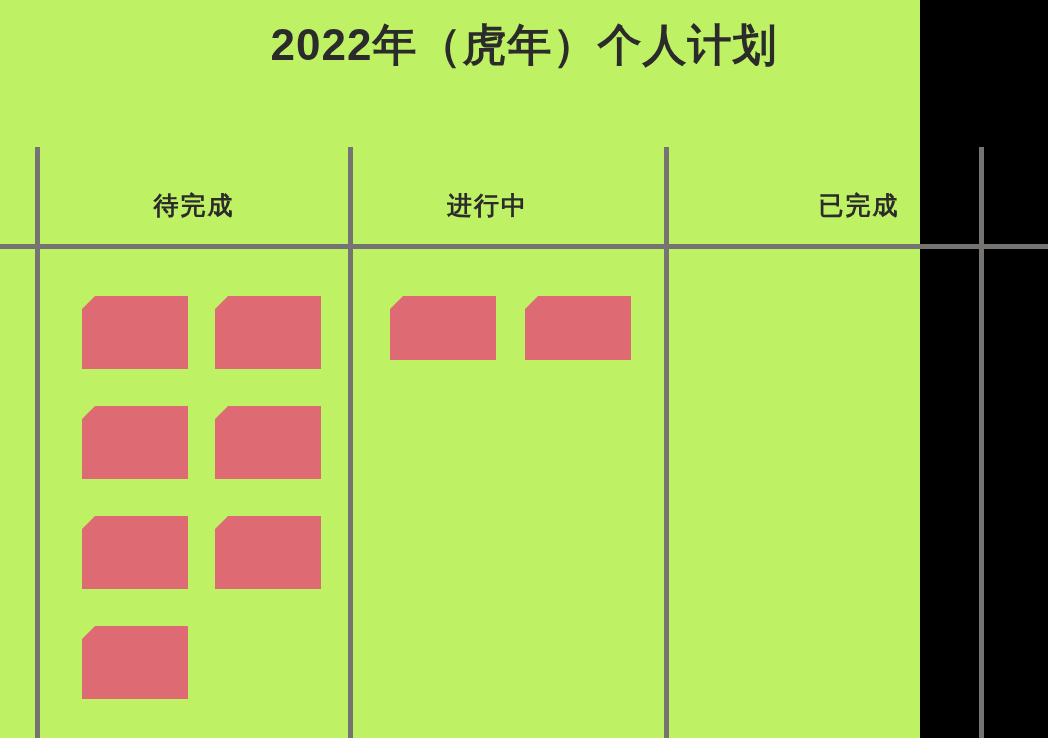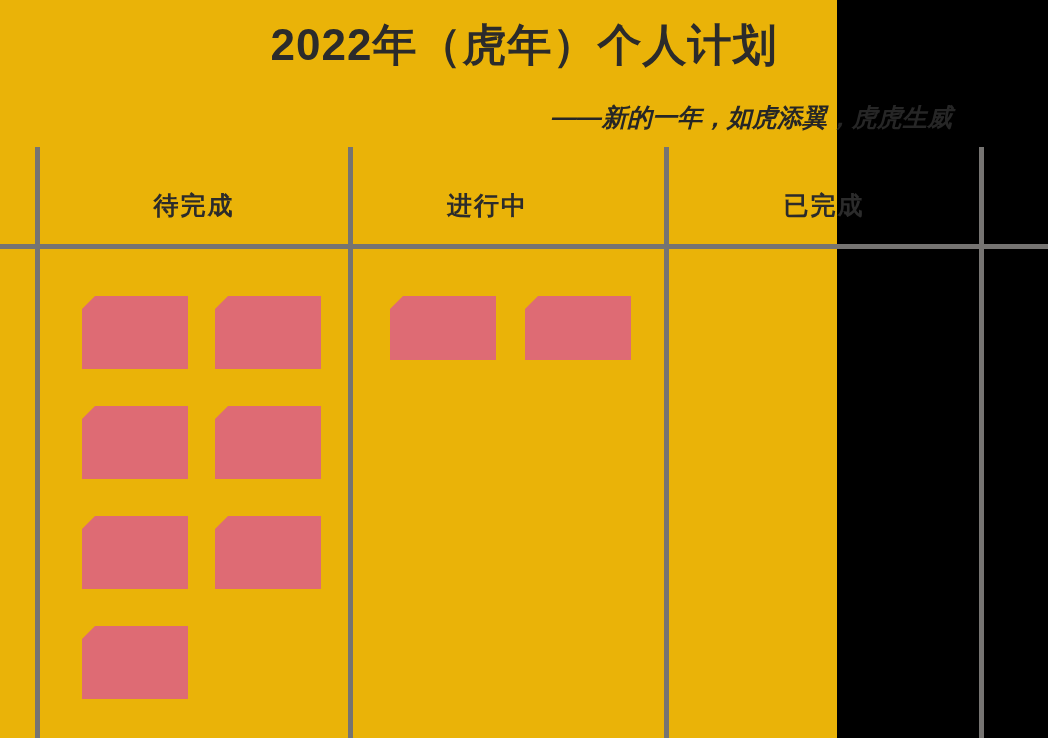--- a/index.html
+++ b/index.html
@@ -10,23 +10,23 @@
   }
   body {
     width: 1048px;
     height: 738px;
     overflow: hidden;
     font-family: "Liberation Sans", "DejaVu Sans", sans-serif;
   }
 
   #board {
     position: relative;
-    width: 837px;
+    width: 920px;
     height: 738px;
-    background: #eab308;
+    background: #bef264;
   }
 
   
   .title-area {
     position: absolute;
     left: 0;
     top: 0;
     width: 1048px;
     height: 147px;
   }
@@ -88,21 +88,21 @@
     line-height: 40px;
     text-align: center;
     font-size: 25px;
     font-weight: 700;
     color: #2b2b2b;
     letter-spacing: 2px;
     white-space: nowrap;
   }
   .col-head.c0 { left: 40px;  width: 308px; }
   .col-head.c1 { left: 332px; width: 311px; }
-  .col-head.c2 { left: 669px; width: 310px; }
+  .col-head.c2 { left: 689px; width: 310px; padding-left: 15px; }
 
   
   .col-body {
     position: absolute;
     top: 249px;
     height: 489px;
   }
   .col-body.b0 { left: 40px;  width: 308px; }
   .col-body.b1 { left: 353px; width: 311px; }
   .col-body.b2 { left: 669px; width: 310px; }
@@ -114,21 +114,20 @@
     clip-path: polygon(13px 0, 100% 0, 100% 100%, 0 100%, 0 13px);
   }
 </style>
 </head>
 <body>
 
 <div id="board">
 
   <div class="title-area">
     <div class="board-title">2022年（虎年）个人计划</div>
-    <div class="board-subtitle">——新的一年，如虎添翼，虎虎生威</div>
   </div>
 
   <div class="rule rule-h"></div>
   <div class="rule rule-v v0"></div>
   <div class="rule rule-v v1"></div>
   <div class="rule rule-v v2"></div>
   <div class="rule rule-v v3"></div>
 
   <div class="col-head c0">待完成</div>
   <div class="col-head c1">进行中</div>

